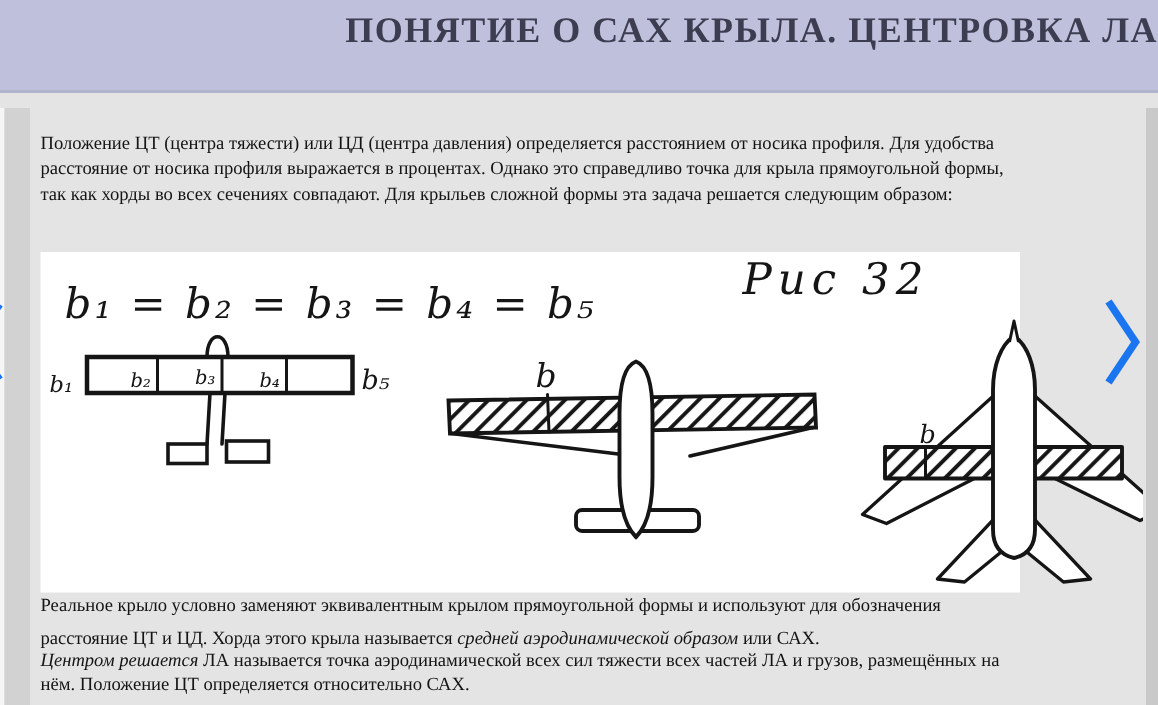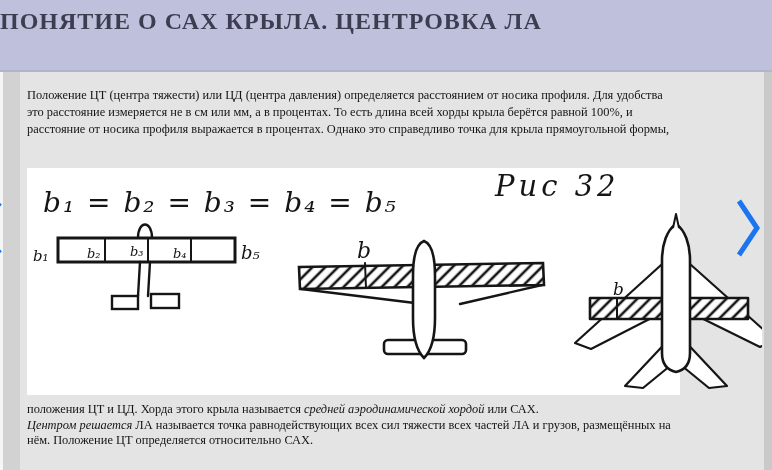--- a/index.html
+++ b/index.html
@@ -5,22 +5,22 @@
   :root{
     --header_bg:#bfc1dc; --body_bg:#e4e4e4; --figure_bg:#ffffff;
     --title_color:#3d3d52; --text_color:#141414; --nav_blue:#1b74f0;
     --strip_grey:#d2d2d2; --strip_grey_right:#c9c9c9; --ink:#151515;
   }
   *{margin:0;padding:0;box-sizing:border-box;}
   html,body{width:772px;height:470px;overflow:hidden;}
   body{font-family:"Liberation Serif","DejaVu Serif",serif;background:var(--body_bg);position:relative;}
   .slide{position:absolute;left:0;top:0;width:772px;height:470px;background:var(--body_bg);}
 
-  .header{position:absolute;left:0;top:0;width:772px;height:72px;background:var(--header_bg);
-          border-bottom:2px solid #b2b4ce;display:flex;justify-content:flex-start;}
+  .header{position:absolute;left:0;top:0;width:772px;height:62px;background:var(--header_bg);
+          border-bottom:2px solid #b2b4ce;display:flex;justify-content:flex-end;}
   .title{margin-top:8px;font-size:24px;font-weight:700;letter-spacing:1px;color:var(--title_color);
          font-family:"Liberation Serif",serif;white-space:nowrap;}
 
   .edge-strip-left{position:absolute;left:3px;top:72px;width:17px;height:398px;background:var(--strip_grey);}
   .edge-sliver-left{position:absolute;left:0;top:72px;width:3px;height:398px;background:#f6f6f6;}
   .edge-strip-right{position:absolute;right:0;top:72px;width:8px;height:398px;background:var(--strip_grey_right);}
 
   .intro{position:absolute;left:27px;top:87px;width:716px;color:var(--text_color);
          font-size:12.4px;line-height:17px;}
   .intro .tline{white-space:nowrap;}
@@ -46,22 +46,22 @@
   <div class="header">
     <div class="title">ПОНЯТИЕ О САХ КРЫЛА. ЦЕНТРОВКА ЛА</div>
   </div>
 
   <div class="edge-sliver-left"></div>
   <div class="edge-strip-left"></div>
   <div class="edge-strip-right"></div>
 
   <div class="intro">
     <div class="tline">Положение ЦТ (центра тяжести) или ЦД (центра давления) определяется расстоянием от носика профиля. Для удобства</div>
-    <div class="tline">это расстояние измеряется не в см или мм, а в процентах. То есть длина всей хорды крыла берётся равной 100%, и</div>
     <div class="tline">расстояние от носика профиля выражается в процентах. Однако это справедливо точка для крыла прямоугольной формы,</div>
+    <div class="tline">так как хорды во всех сечениях совпадают. Для крыльев сложной формы эта задача решается следующим образом:</div>
   </div>
 
   <div class="figure">
     <svg width="735" height="227" viewBox="0 0 735 227">
       <defs>
         <pattern id="hatch" patternUnits="userSpaceOnUse" width="9" height="9" patternTransform="rotate(45)">
           <rect width="9" height="9" fill="#ffffff"></rect>
           <line x1="2" y1="0" x2="2" y2="9" stroke="#151515" stroke-width="2.6"></line>
         </pattern>
       </defs>
@@ -107,23 +107,24 @@
         <rect x="563" y="130" width="158" height="21" fill="url(#hatch)" stroke-width="2.6"></rect>
         <line x1="590" y1="130" x2="590" y2="151" stroke-width="2"></line>
         <path d="M649,56 C640,62 635,76 635,92 L635,185 C635,196 640,202 649,204 C658,202 663,196 663,185 L663,92 C663,76 658,62 649,56 Z" fill="#ffffff" stroke-width="2.6"></path>
         <path d="M646,60 L649,46 L652,60" fill="#ffffff" stroke-width="2"></path>
       </g>
       <text x="586" y="127" font-size="17" font-style="italic" font-family="DejaVu Serif, serif" fill="#151515">b</text>
     </svg>
   </div>
 
   <div class="outro">
+    <div class="tline">Реальное крыло условно заменяют эквивалентным крылом прямоугольной формы и используют для обозначения</div>
     <div class="gap"></div>
-    <div class="tline"><span>положения ЦТ и ЦД. Хорда этого крыла называется </span><span class="it">средней аэродинамической хордой</span><span> или САХ.</span></div>
-    <div class="tline"><span class="it">Центром решается</span><span> ЛА называется точка равнодействующих всех сил тяжести всех частей ЛА и грузов, размещённых на</span></div>
+    <div class="tline"><span>расстояние ЦТ и ЦД. Хорда этого крыла называется </span><span class="it">средней аэродинамической образом</span><span> или САХ.</span></div>
+    <div class="tline"><span class="it">Центром решается</span><span> ЛА называется точка аэродинамической всех сил тяжести всех частей ЛА и грузов, размещённых на</span></div>
     <div class="tline">нём. Положение ЦТ определяется относительно САХ.</div>
   </div>
 
   <button class="nav-prev" aria-label="previous">
     <svg width="26" height="56" viewBox="0 0 26 56">
       <polyline points="21,3 3,28 21,53" fill="none" stroke="var(--nav_blue)" stroke-width="4.5"></polyline>
     </svg>
   </button>
 
   <button class="nav-next" aria-label="next">

